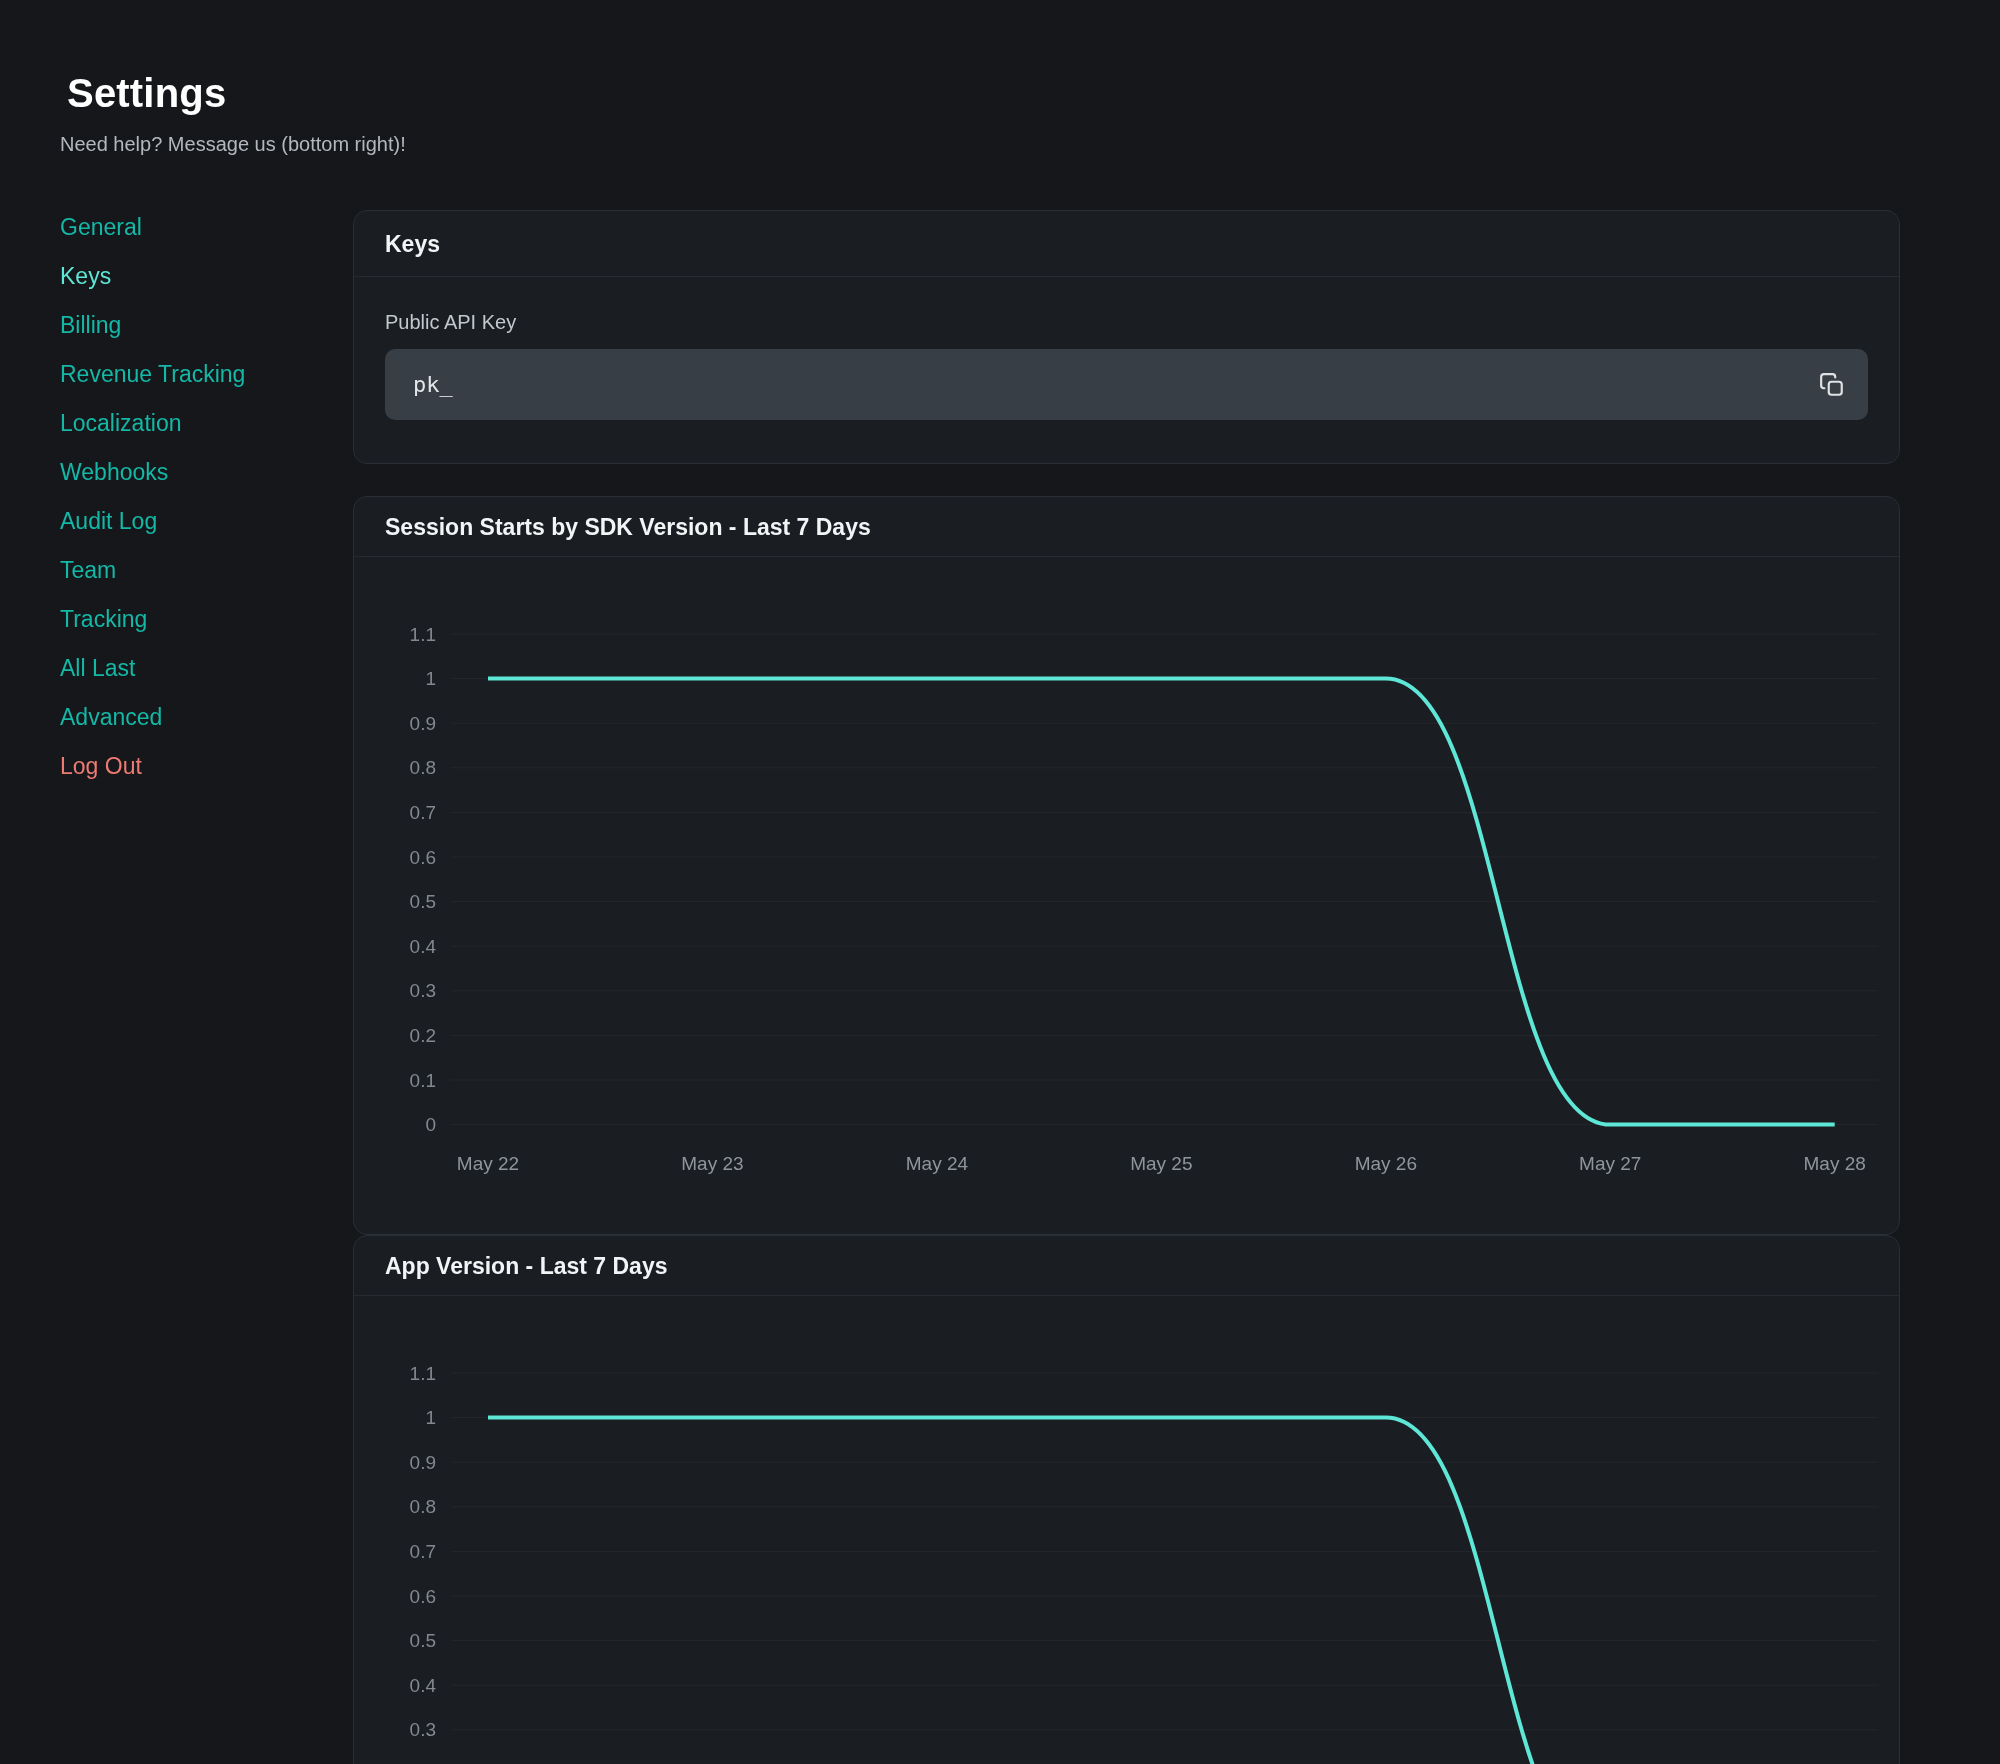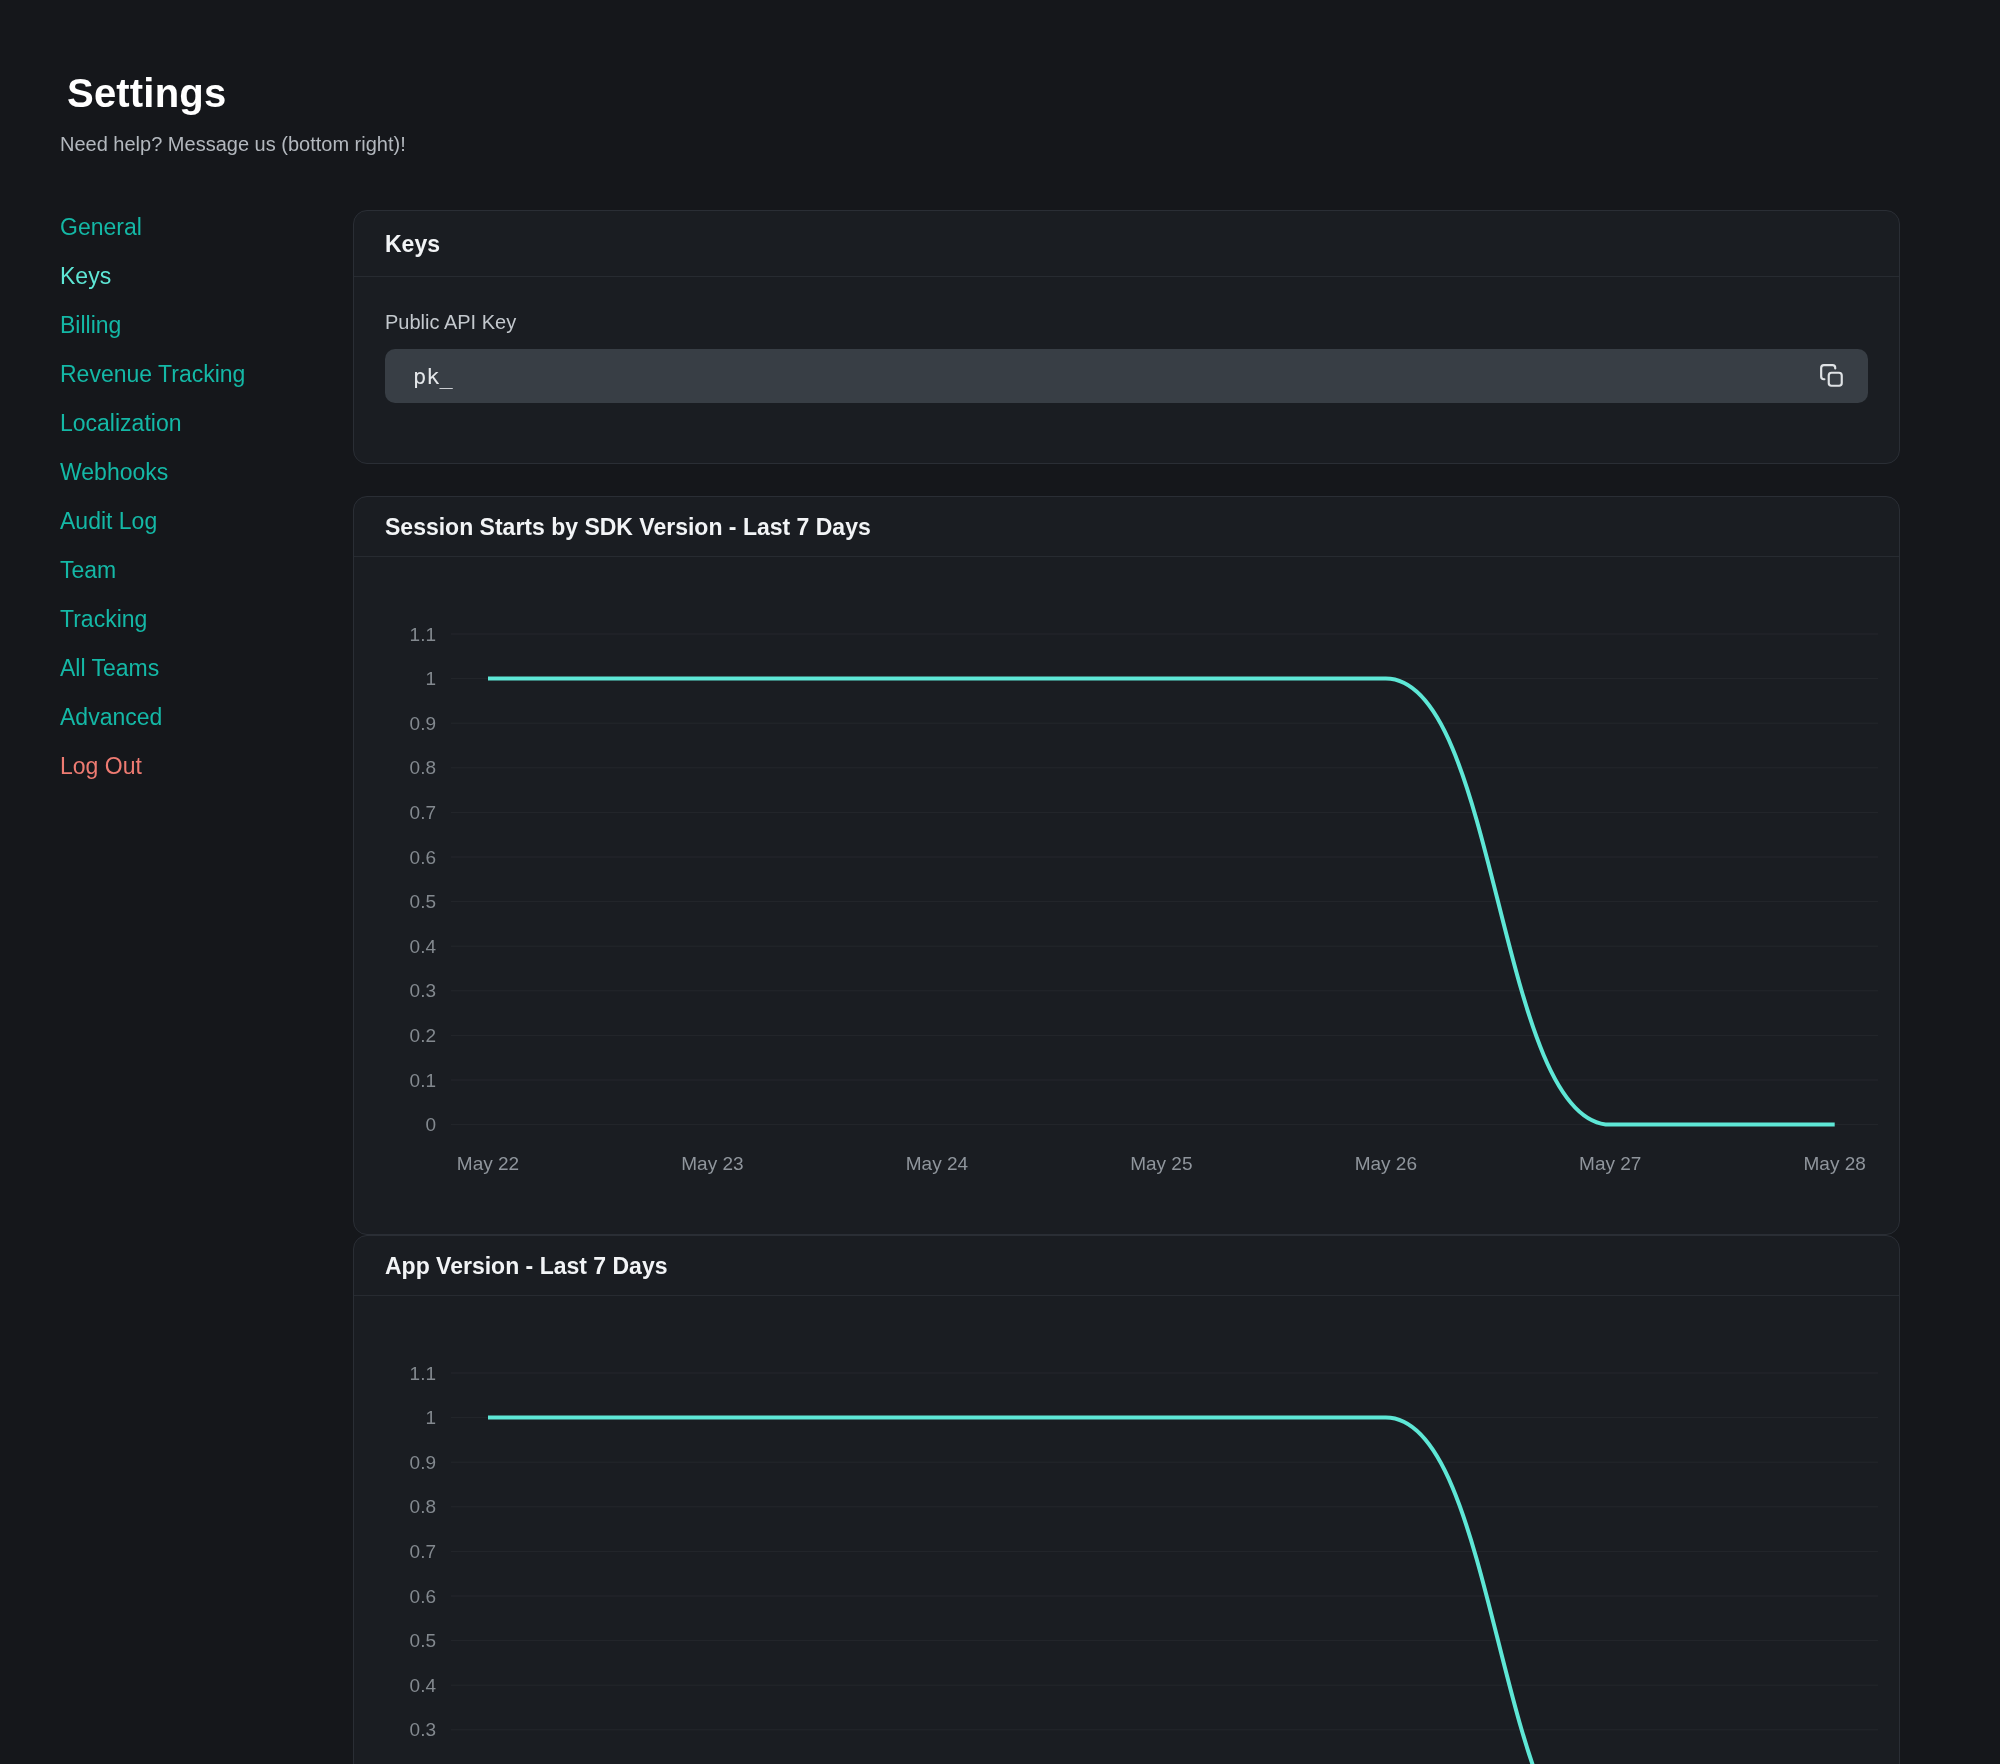--- a/index.html
+++ b/index.html
@@ -29,21 +29,21 @@
   .card-header{
     box-sizing:border-box;padding:0 31px;border-bottom:1px solid #272b31;
     color:#f2f4f6;font-weight:700;
   }
   .keys-card{height:254px;margin-bottom:32px;}
   .keys-card .card-header{height:66px;line-height:66px;font-size:23px;}
   .keys-body{padding:32px 31px 0 31px;}
   .field-label{font-size:20px;line-height:26px;color:#c3c8cd;margin-bottom:14px;}
   .key-row{position:relative;}
   .key-input{
-    display:block;box-sizing:border-box;width:100%;height:54px;
+    display:block;box-sizing:border-box;width:100%;height:71px;
     background:#383e45;border:none;outline:none;border-radius:10px;
     color:#e4e7ea;font-family:"DejaVu Sans Mono","Liberation Mono",monospace;
     font-size:22px;padding:0 34px 0 28px;
   }
   .copy-btn{
     position:absolute;right:16px;top:50%;transform:translateY(-50%);
     width:40px;height:40px;border:none;background:transparent;cursor:pointer;
     display:flex;align-items:center;justify-content:center;padding:0;
   }
   .copy-btn svg{stroke:#dfe2e5;}
@@ -65,21 +65,21 @@
 <nav class="sidebar">
     <div class="sidebar-item">General</div>
     <div class="sidebar-item active">Keys</div>
     <div class="sidebar-item">Billing</div>
     <div class="sidebar-item">Revenue Tracking</div>
     <div class="sidebar-item">Localization</div>
     <div class="sidebar-item">Webhooks</div>
     <div class="sidebar-item">Audit Log</div>
     <div class="sidebar-item">Team</div>
     <div class="sidebar-item">Tracking</div>
-    <div class="sidebar-item">All Teams</div>
+    <div class="sidebar-item">All Last</div>
     <div class="sidebar-item">Advanced</div>
     <div class="sidebar-item danger">Log Out</div>
   </nav>
 
 <div class="main">
 
   <section class="card keys-card">
     <div class="card-header">Keys</div>
     <div class="keys-body">
       <div class="field-label">Public API Key</div>

